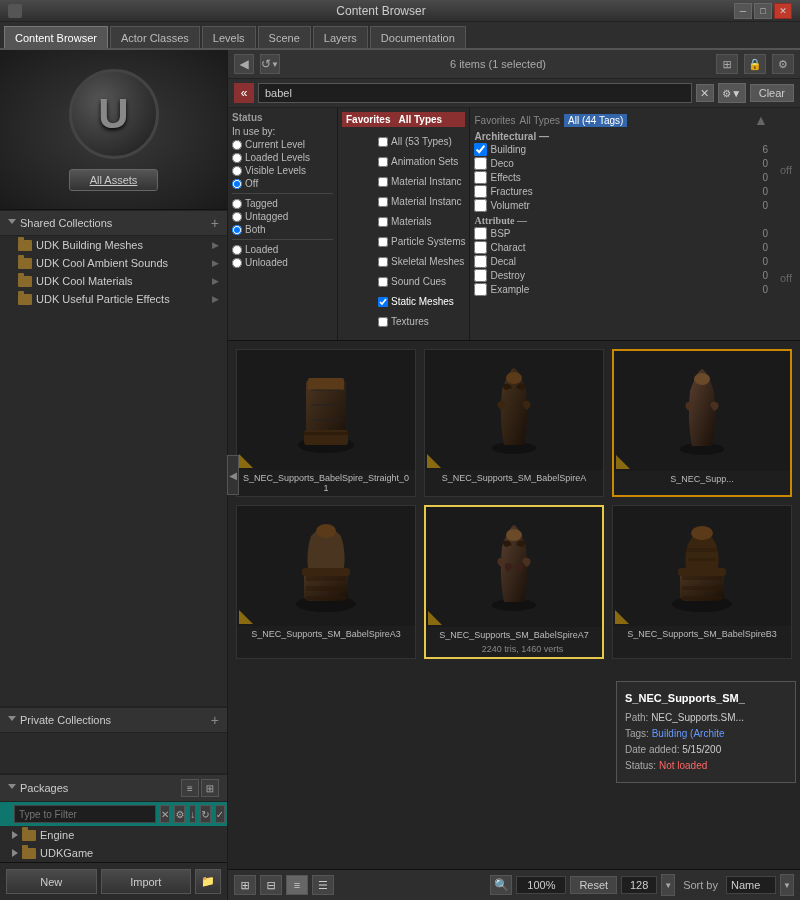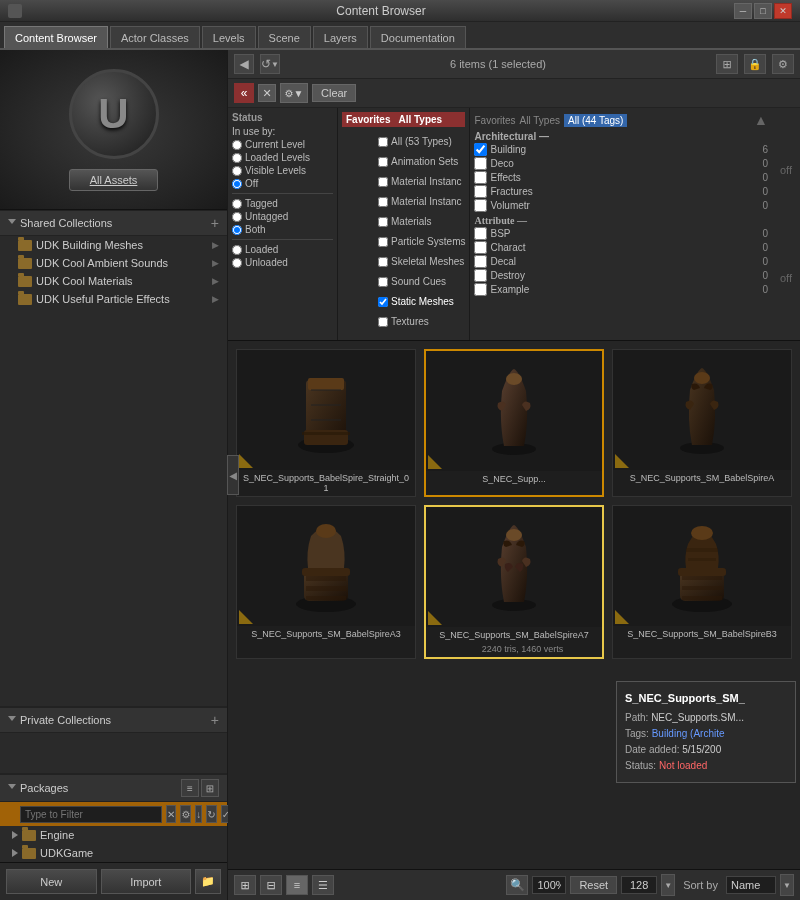--- a/index.html
+++ b/index.html
@@ -198,23 +198,22 @@
       padding: 6px 8px;
       height: 40px;
     }
 
     
     .packages-section {
       border-top: 1px solid #222;
     }
     .packages-toolbar {
       display: flex;
-      align-items: center;
-      padding: 3px 20px;
-      background: #a16207;
+      padding: 3px 14px;
+      background: #0f766e;
       gap: 4px;
     }
     .pkg-filter-input {
       flex: 1;
       background: #1e1e1e;
       border: 1px solid #444;
       color: #ccc;
       padding: 2px 4px;
       font-size: 10px;
     }
@@ -548,21 +547,21 @@
       display: flex; align-items: center; justify-content: center;
       color: #aaa;
       cursor: pointer;
       font-size: 12px;
     }
     .zoom-input {
       background: #1e1e1e;
       border: 1px solid #444;
       color: #ccc;
       padding: 2px 4px;
-      width: 34px;
+      width: 50px;
       font-size: 11px;
       text-align: center;
     }
     .reset-btn {
       padding: 2px 8px;
       background: #444;
       border: 1px solid #555;
       color: #ccc;
       font-size: 11px;
       cursor: pointer;
@@ -750,20 +749,21 @@
         ↺<span style="font-size:8px;">▼</span>
       </div>
       <span class="item-count">6 items (1 selected)</span>
       <div class="view-btn">⊞</div>
       <div class="view-btn">🔒</div>
       <div class="view-btn">⚙</div>
     </div>
 
     <div class="search-bar">
       <div class="search-chevron">«</div>
+      <input class="search-input" value="babel" style="">
       <div class="search-clear">✕</div>
       <div class="search-filter-btn">⚙▼</div>
       <div class="search-clear-text">Clear</div>
     </div>
 
     <div class="filter-panel">
 
       <div class="filter-col" style="min-width:110px;">
         <div class="filter-col-header">Status</div>
         <div style="font-size:10px;color:#bbb;margin-bottom:2px;">In use by:</div>
@@ -911,41 +911,20 @@
               <line x1="25" y1="30" x2="55" y2="30" stroke="#222" stroke-width="1"></line>
               <line x1="25" y1="45" x2="55" y2="45" stroke="#222" stroke-width="1"></line>
               <line x1="25" y1="60" x2="55" y2="60" stroke="#222" stroke-width="1"></line>
               <rect x="16" y="72" width="48" height="3" fill="#2a1a08" opacity="0.7"></rect>
             </svg>
             <div class="asset-corner-badge"></div>
           </div>
           <div class="asset-name">S_NEC_Supports_BabelSpire_Straight_01</div>
         </div>
 
-        <div class="asset-cell highlighted">
-          <div class="asset-type-label">StaticMesh</div>
-          <div class="asset-thumb">
-            <svg viewBox="0 0 80 100" width="80" height="100">
-              <defs>
-                <linearGradient id="g2" x1="0%" y1="0%" x2="100%" y2="100%">
-                  <stop offset="0%" style="stop-color:#5a4030"></stop>
-                  <stop offset="100%" style="stop-color:#1a1008"></stop>
-                </linearGradient>
-              </defs>
-              <ellipse cx="40" cy="88" rx="22" ry="6" fill="#111"></ellipse>
-              <path d="M30,85 Q25,60 28,30 Q35,10 40,8 Q45,10 52,30 Q55,60 50,85 Z" fill="url(#g2)"></path>
-              <path d="M28,50 Q22,48 24,42 Q30,38 32,44 Z" fill="#4a3020"></path>
-              <path d="M52,50 Q58,48 56,42 Q50,38 48,44 Z" fill="#4a3020"></path>
-              <ellipse cx="40" cy="18" rx="8" ry="6" fill="#6a4a28"></ellipse>
-            </svg>
-            <div class="asset-corner-badge"></div>
-          </div>
-          <div class="asset-name">S_NEC_Supp...</div>
-        </div>
-
         <div class="asset-cell">
           <div class="asset-type-label">StaticMesh</div>
           <div class="asset-thumb">
             <svg viewBox="0 0 80 100" width="80" height="100">
               <defs>
                 <linearGradient id="g1" x1="0%" y1="0%" x2="100%" y2="100%">
                   <stop offset="0%" style="stop-color:#4a3520"></stop>
                   <stop offset="100%" style="stop-color:#1a1008"></stop>
                 </linearGradient>
               </defs>
@@ -953,20 +932,41 @@
               <path d="M30,85 Q25,60 28,30 Q35,10 40,8 Q45,10 52,30 Q55,60 50,85 Z" fill="url(#g1)"></path>
               <path d="M28,50 Q22,48 24,42 Q30,38 32,44 Z" fill="#3a2510"></path>
               <path d="M52,50 Q58,48 56,42 Q50,38 48,44 Z" fill="#3a2510"></path>
               <ellipse cx="40" cy="18" rx="8" ry="6" fill="#5a3a18"></ellipse>
               <path d="M32,30 Q28,28 30,24 Q36,22 38,28 Z" fill="#2a1808"></path>
               <path d="M48,30 Q52,28 50,24 Q44,22 42,28 Z" fill="#2a1808"></path>
             </svg>
             <div class="asset-corner-badge"></div>
           </div>
           <div class="asset-name">S_NEC_Supports_SM_BabelSpireA</div>
+        </div>
+
+        <div class="asset-cell highlighted">
+          <div class="asset-type-label">StaticMesh</div>
+          <div class="asset-thumb">
+            <svg viewBox="0 0 80 100" width="80" height="100">
+              <defs>
+                <linearGradient id="g2" x1="0%" y1="0%" x2="100%" y2="100%">
+                  <stop offset="0%" style="stop-color:#5a4030"></stop>
+                  <stop offset="100%" style="stop-color:#1a1008"></stop>
+                </linearGradient>
+              </defs>
+              <ellipse cx="40" cy="88" rx="22" ry="6" fill="#111"></ellipse>
+              <path d="M30,85 Q25,60 28,30 Q35,10 40,8 Q45,10 52,30 Q55,60 50,85 Z" fill="url(#g2)"></path>
+              <path d="M28,50 Q22,48 24,42 Q30,38 32,44 Z" fill="#4a3020"></path>
+              <path d="M52,50 Q58,48 56,42 Q50,38 48,44 Z" fill="#4a3020"></path>
+              <ellipse cx="40" cy="18" rx="8" ry="6" fill="#6a4a28"></ellipse>
+            </svg>
+            <div class="asset-corner-badge"></div>
+          </div>
+          <div class="asset-name">S_NEC_Supp...</div>
         </div>
 
         <div class="asset-cell">
           <div class="asset-type-label">StaticMesh</div>
           <div class="asset-thumb">
             <svg viewBox="0 0 80 100" width="80" height="100">
               <defs>
                 <linearGradient id="g3" x1="0%" y1="0%" x2="100%" y2="100%">
                   <stop offset="0%" style="stop-color:#4a3520"></stop>
                   <stop offset="100%" style="stop-color:#1a1008"></stop>

